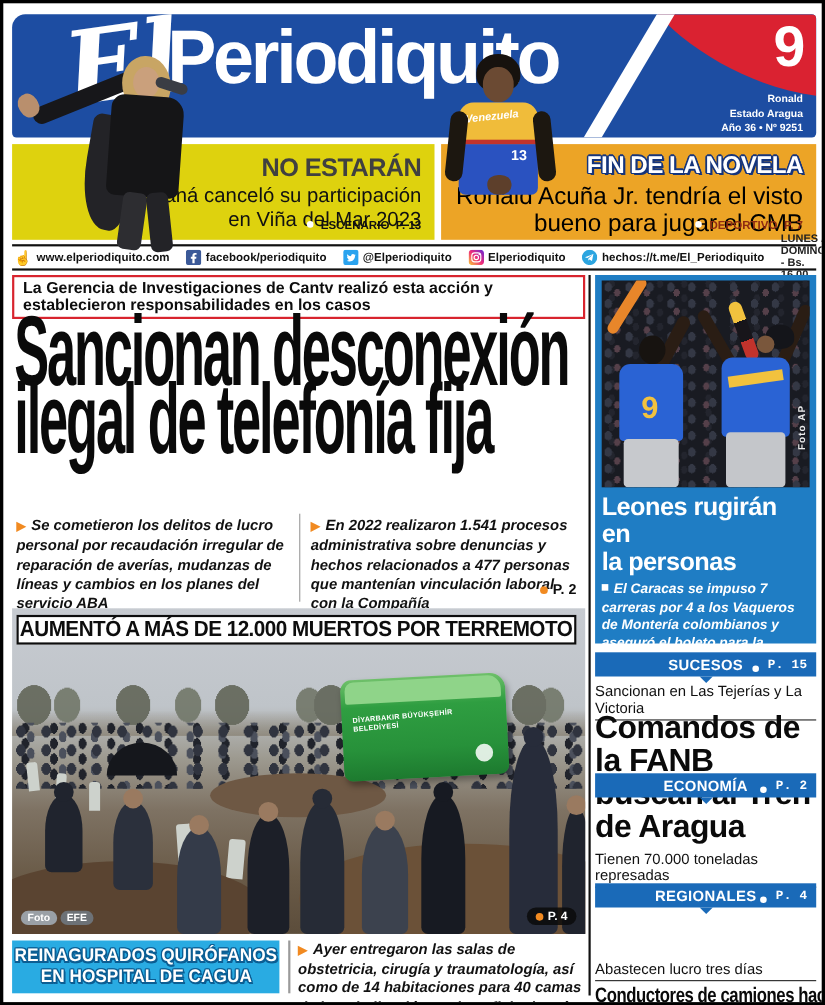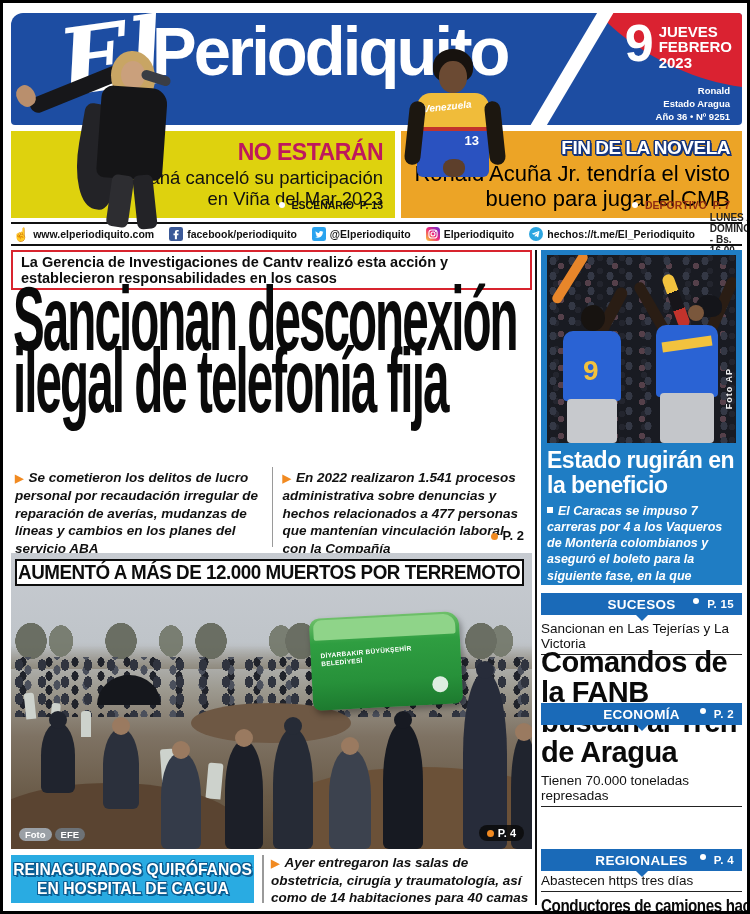--- a/index.html
+++ b/index.html
@@ -38,24 +38,24 @@
   .acuna .script{position:absolute;left:6px;top:8px;color:#fff;font-style:italic;font-weight:700;font-size:10px;transform:rotate(-6deg);}
   .acuna .armL,.acuna .armR{position:absolute;top:52px;width:16px;height:64px;background:#1c1710;border-radius:8px;}
   .acuna .armL{left:8px;transform:rotate(6deg);}
   .acuna .armR{right:6px;transform:rotate(-6deg);}
   .acuna .hands{position:absolute;left:44px;top:110px;width:22px;height:18px;background:#5d3f2b;border-radius:45%;}
   .acuna .num{position:absolute;right:10px;top:40px;color:#fff;font-weight:900;font-size:13px;}
   
   .teaser{position:absolute;top:128px;height:87px;box-sizing:border-box;}
   .teaser-left{left:8px;width:384px;background:#ded20e;text-align:right;padding:8px 12px 0 0;}
   .teaser-right{left:398px;width:341px;background:#eca426;text-align:right;padding:6px 12px 0 0;}
-  .tl-title{font-size:23px;font-weight:900;color:#be185d;letter-spacing:-.5px;}
+  .tl-title{font-size:23px;font-weight:900;color:#404040;letter-spacing:-.5px;}
   .tl-body{font-size:18.5px;color:#111;line-height:1.12;margin-top:2px;}
   .tl-foot{position:absolute;right:12px;bottom:7px;font-size:10.5px;font-weight:900;color:#111;}
-  .tr-title{font-size:19px;font-weight:900;color:#fff;letter-spacing:-.5px;
+  .tr-title{font-size:22px;font-weight:900;color:#fff;letter-spacing:-.5px;
             text-shadow:-1.5px 0 #16357c,1.5px 0 #16357c,0 -1.5px #16357c,0 1.5px #16357c,
                         -1px -1px #16357c,1px 1px #16357c,1px -1px #16357c,-1px 1px #16357c,2px 2px 0 #16357c;}
   .tr-body{font-size:22px;color:#000000;line-height:1.12;margin-top:3px;font-weight:500;}
   .tr-foot{position:absolute;right:12px;bottom:7px;font-size:10.5px;font-weight:900;color:#8e2b12;}
   .wdot{display:inline-block;width:6px;height:6px;border-radius:50%;background:#fff;margin-right:4px;vertical-align:1px;}
   
   .socialbar{position:absolute;left:8px;top:219px;width:731px;height:24px;border-top:2px solid #111;
              border-bottom:2px solid #111;display:flex;align-items:center;gap:7px;font-size:10.5px;
              font-weight:700;color:#111;box-sizing:border-box;padding:0 2px;}
   .soc{display:flex;align-items:center;gap:4px;margin-right:8px;}
@@ -149,21 +149,21 @@
       background:linear-gradient(#f2c23e 33%,#17151a 33% 66%,#c2332c 66%);}
   .playerR .pants{position:absolute;left:16px;top:112px;width:54px;height:50px;background:#c4c6ca;border-radius:4px;}
   .fotoap{position:absolute;right:2px;bottom:34px;color:#eee;font-size:9px;font-weight:700;
           writing-mode:vertical-rl;transform:rotate(180deg);letter-spacing:1px;}
   .card-h{color:#fff;font-weight:900;font-size:23px;line-height:1.08;letter-spacing:-.5px;margin-top:5px;}
   .card-b{position:relative;color:#fff;font-size:12.5px;font-style:italic;font-weight:600;line-height:1.3;margin-top:5px;padding-bottom:2px;}
   .sq{display:inline-block;width:6px;height:6px;background:#fff;margin-right:5px;vertical-align:2px;}
   .card-page{position:absolute;right:2px;bottom:0;font-style:normal;font-weight:900;font-size:13px;}
   .secbar{position:absolute;left:538px;width:201px;height:22px;background:#1a6ab8;color:#fff;
           display:flex;align-items:center;justify-content:center;font-size:13.5px;font-weight:900;letter-spacing:.3px;}
-  .secbar .spage{position:absolute;right:8px;font-size:11.5px;font-weight:900;display:flex;align-items:flex-start;gap:4px;}
+  .secbar .spage{position:absolute;right:8px;font-size:11.5px;font-weight:900;display:flex;align-items:flex-end;gap:4px;font-family:Liberation Mono, monospace;}
   .secbar::after{content:"";position:absolute;left:50%;bottom:-6px;transform:translateX(-50%);
           border:6px solid transparent;border-top-color:#1a6ab8;border-bottom:none;}
   .seckick{position:absolute;left:538px;width:201px;font-size:13.5px;color:#111;border-bottom:1.5px solid #222;
            padding-bottom:3px;}
   .sechead{position:absolute;left:538px;width:201px;color:#0a0a0a;font-weight:900;letter-spacing:-.5px;}
   .h-comandos{font-size:29px;line-height:1.04;}
   .h-import{font-size:19.5px;line-height:1.15;font-weight:700;}
   .h-conduct{font-size:19px;line-height:1.12;white-space:nowrap;transform:scaleX(.8);transform-origin:left top;width:126%;}
   .h-conduct div{white-space:nowrap;}
 </style>
@@ -175,25 +175,20 @@
   <header class="masthead">
     <svg class="corner-svg" width="230" height="112" viewBox="0 0 230 112">
       <path d="M86 0 L230 0 L230 74 C185 68 142 48 107 20 C99 13 92 7 86 0 Z" fill="#da2231"></path>
       <path d="M22 120 L98 -8" stroke="#ffffff" stroke-width="14" fill="none"></path>
     </svg>
     <div class="logo">
       <span class="logo-el">El</span><span class="logo-name">Periodiquito</span>
     </div>
     <div class="datebox">
       <span class="day">9</span>
-      <span class="dlines">
-        <span>JUEVES</span><br>
-        <span>FEBRERO</span><br>
-        <span>2023</span>
-      </span>
     </div>
     <div class="edition">
       <span>Ronald</span><br>
       <span>Estado Aragua</span><br>
       <span>Año 36  •  Nº 9251</span>
     </div>
   </header>
 
   <div class="mana">
     <div class="arm"></div>
@@ -373,22 +368,22 @@
         <div class="helmet"></div>
         <div class="face"></div>
         <div class="jersey">
             <div class="stripe"></div>
           </div>
         <div class="pants"></div>
       </div>
       <div class="fotoap">Foto AP</div>
     </div>
     <div class="card-h">
-      <span>Estado rugirán en</span><br>
-      <span>la beneficio</span>
+      <span>Leones rugirán en</span><br>
+      <span>la personas</span>
     </div>
     <div class="card-b">
       <span class="sq"></span><span>El Caracas se impuso 7 carreras por 4 a los Vaqueros de Montería colombianos y aseguró el boleto para la siguiente fase, en la que enfrentará a los campeones neogranadinos en La Rinconada</span>
       <span class="card-page"><span class="wdot"></span><span>P. 7</span></span>
     </div>
   </aside>
 
   <div class="secbar" style="top:590px;">
     <span>SUCESOS</span>
     <span class="spage">
@@ -401,26 +396,26 @@
 
   <div class="secbar" style="top:700px;">
     <span>ECONOMÍA</span>
     <span class="spage">
         <span class="wdot"></span>
         <span>P. 2</span>
       </span>
   </div>
   <div class="seckick" style="top:770px;">Tienen 70.000 toneladas represadas</div>
 
-  <div class="secbar" style="top:846px;">
+  <div class="secbar" style="top:800px;">
     <span>REGIONALES</span>
     <span class="spage">
         <span class="wdot"></span>
         <span>P. 4</span>
       </span>
   </div>
-  <div class="seckick" style="top:870px;">Abastecen https tres días</div>
+  <div class="seckick" style="top:870px;">Abastecen lucro tres días</div>
   <div class="sechead h-conduct" style="top:892px;">
     <div>Conductores de camiones hacen</div>
 
   </div>
 
 </div>
 
 </body></html>

